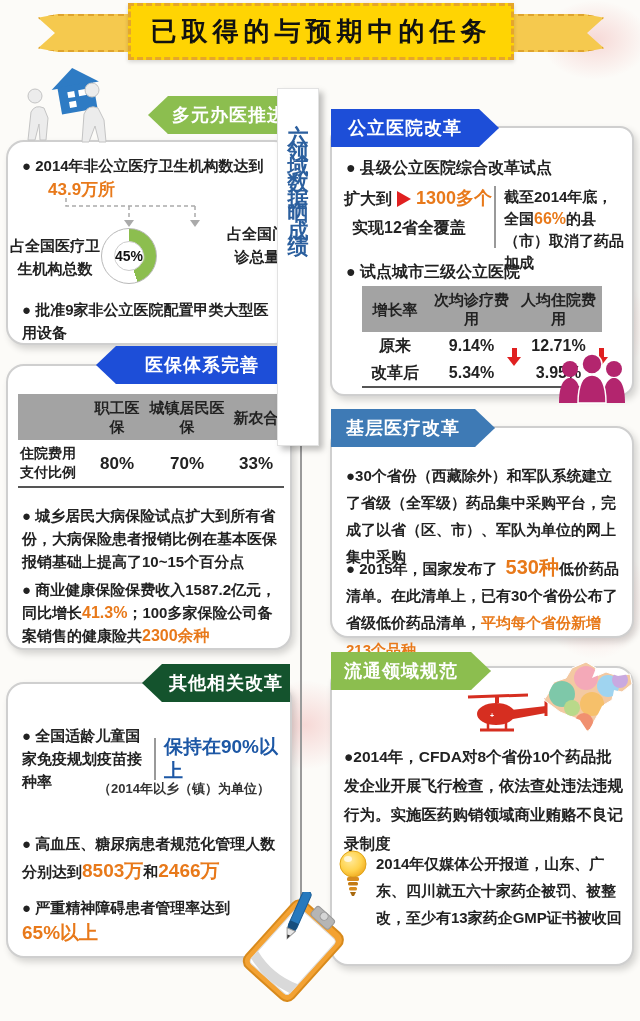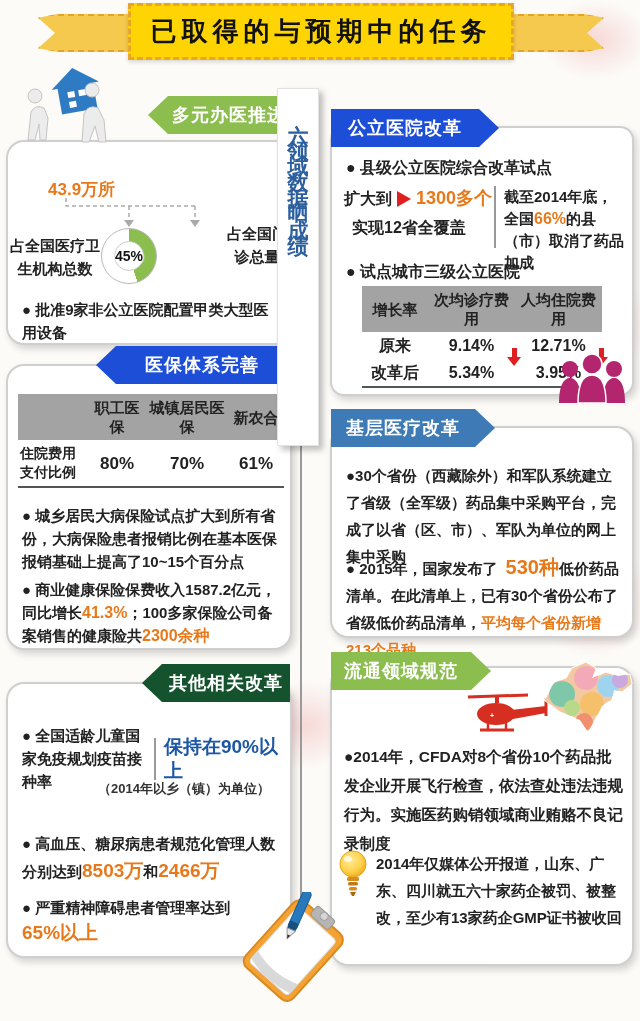--- a/index.html
+++ b/index.html
@@ -110,20 +110,21 @@
       <circle cx="70" cy="30" r="7" fill="#ececec" stroke="#c4c4c4"></circle>
       <path d="M60,82 L62,54 Q66,44 76,48 L82,60 L84,82 L77,82 L73,66 L67,82 Z" fill="#ececec" stroke="#c4c4c4"></path>
     </svg>
   </div>
 
   <div class="hdr green tip-left" style="left:148px;top:96px;width:142px;">
     <span>多元办医推进</span>
   </div>
 
   <div class="card" style="left:6px;top:140px;width:286px;height:205px;">
+    <div class="t tb abs" style="left:14px;top:12px;width:258px;">● 2014年非公立医疗卫生机构数达到</div>
     <div class="hl-o abs" style="left:40px;top:36px;font-size:17px;">43.9万所</div>
 
     <svg class="abs" style="left:0;top:56px;" width="286" height="30" viewBox="0 0 286 30">
       <path d="M58,0 V8 H187" fill="none" stroke="#aaaaaa" stroke-width="1.5" stroke-dasharray="4 3"></path>
       <path d="M121,8 V22" fill="none" stroke="#aaaaaa" stroke-width="1.5" stroke-dasharray="4 3"></path>
       <path d="M187,8 V22" fill="none" stroke="#aaaaaa" stroke-width="1.5" stroke-dasharray="4 3"></path>
       <polygon points="116,22 126,22 121,29" fill="#aaaaaa"></polygon>
       <polygon points="182,22 192,22 187,29" fill="#aaaaaa"></polygon>
     </svg>
 
@@ -148,21 +149,21 @@
       <div class="row hrow">
         <div class="cell" style="width:70px;"></div>
         <div class="cell" style="width:58px;">职工医保</div>
         <div class="cell" style="width:82px;">城镇居民医保</div>
         <div class="cell" style="width:56px;">新农合</div>
       </div>
       <div class="row tbl-bottom">
         <div class="cell lcell" style="width:70px;font-size:14px;">住院费用支付比例</div>
         <div class="cell" style="width:58px;font-size:17px;">80%</div>
         <div class="cell" style="width:82px;font-size:17px;">70%</div>
-        <div class="cell" style="width:56px;font-size:17px;">61%</div>
+        <div class="cell" style="width:56px;font-size:17px;">33%</div>
       </div>
     </div>
 
     <div class="t abs" style="left:14px;top:138px;width:260px;">● 城乡居民大病保险试点扩大到所有省份，大病保险患者报销比例在基本医保报销基础上提高了10~15个百分点</div>
     <div class="t abs" style="left:14px;top:212px;width:260px;">
       <span>● 商业健康保险保费收入1587.2亿元，同比增长</span><span class="hl-o" style="font-size:16px;">41.3%</span><span>；100多家保险公司备案销售的健康险共</span><span class="hl-o" style="font-size:16px;">2300余种</span>
     </div>
   </div>
 
   <div class="hdr darkblue tip-left" style="left:142px;top:664px;width:148px;">

